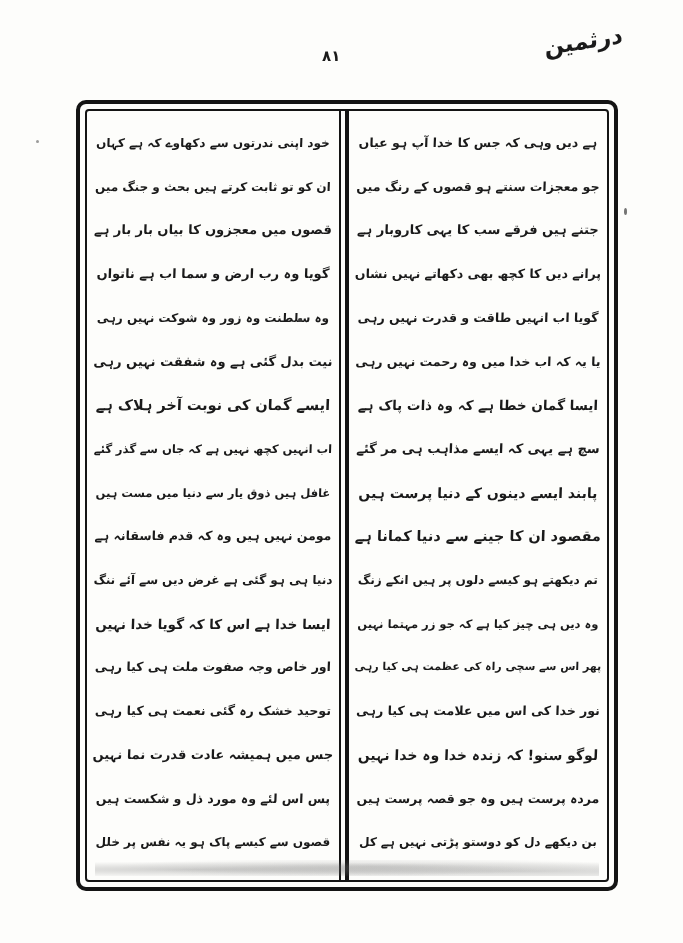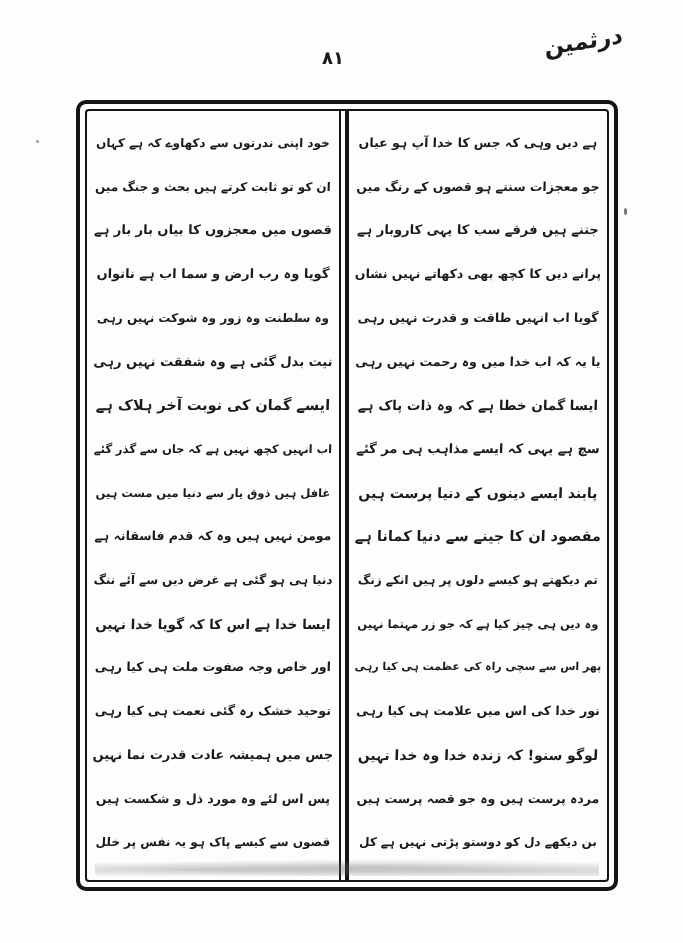--- a/index.html
+++ b/index.html
@@ -13,21 +13,21 @@
   
   .book-title{
     position:absolute;top:28px;right:60px;
     font-size:23px;font-weight:700;
     transform:rotate(-9deg) skewX(-6deg);
     letter-spacing:-1px;
     white-space:nowrap;
   }
   .page-number{
     position:absolute;top:47px;left:322px;
-    font-size:18px;font-weight:700;
+    font-size:15px;font-weight:700;
   }
   
   .frame-outer{
     position:absolute;left:76px;top:100px;width:542px;height:791px;
     border:4px solid #141414;border-radius:10px;
     box-sizing:border-box;
     background:#fdfdfb;
   }
   .frame-inner{
     position:absolute;inset:5px;

